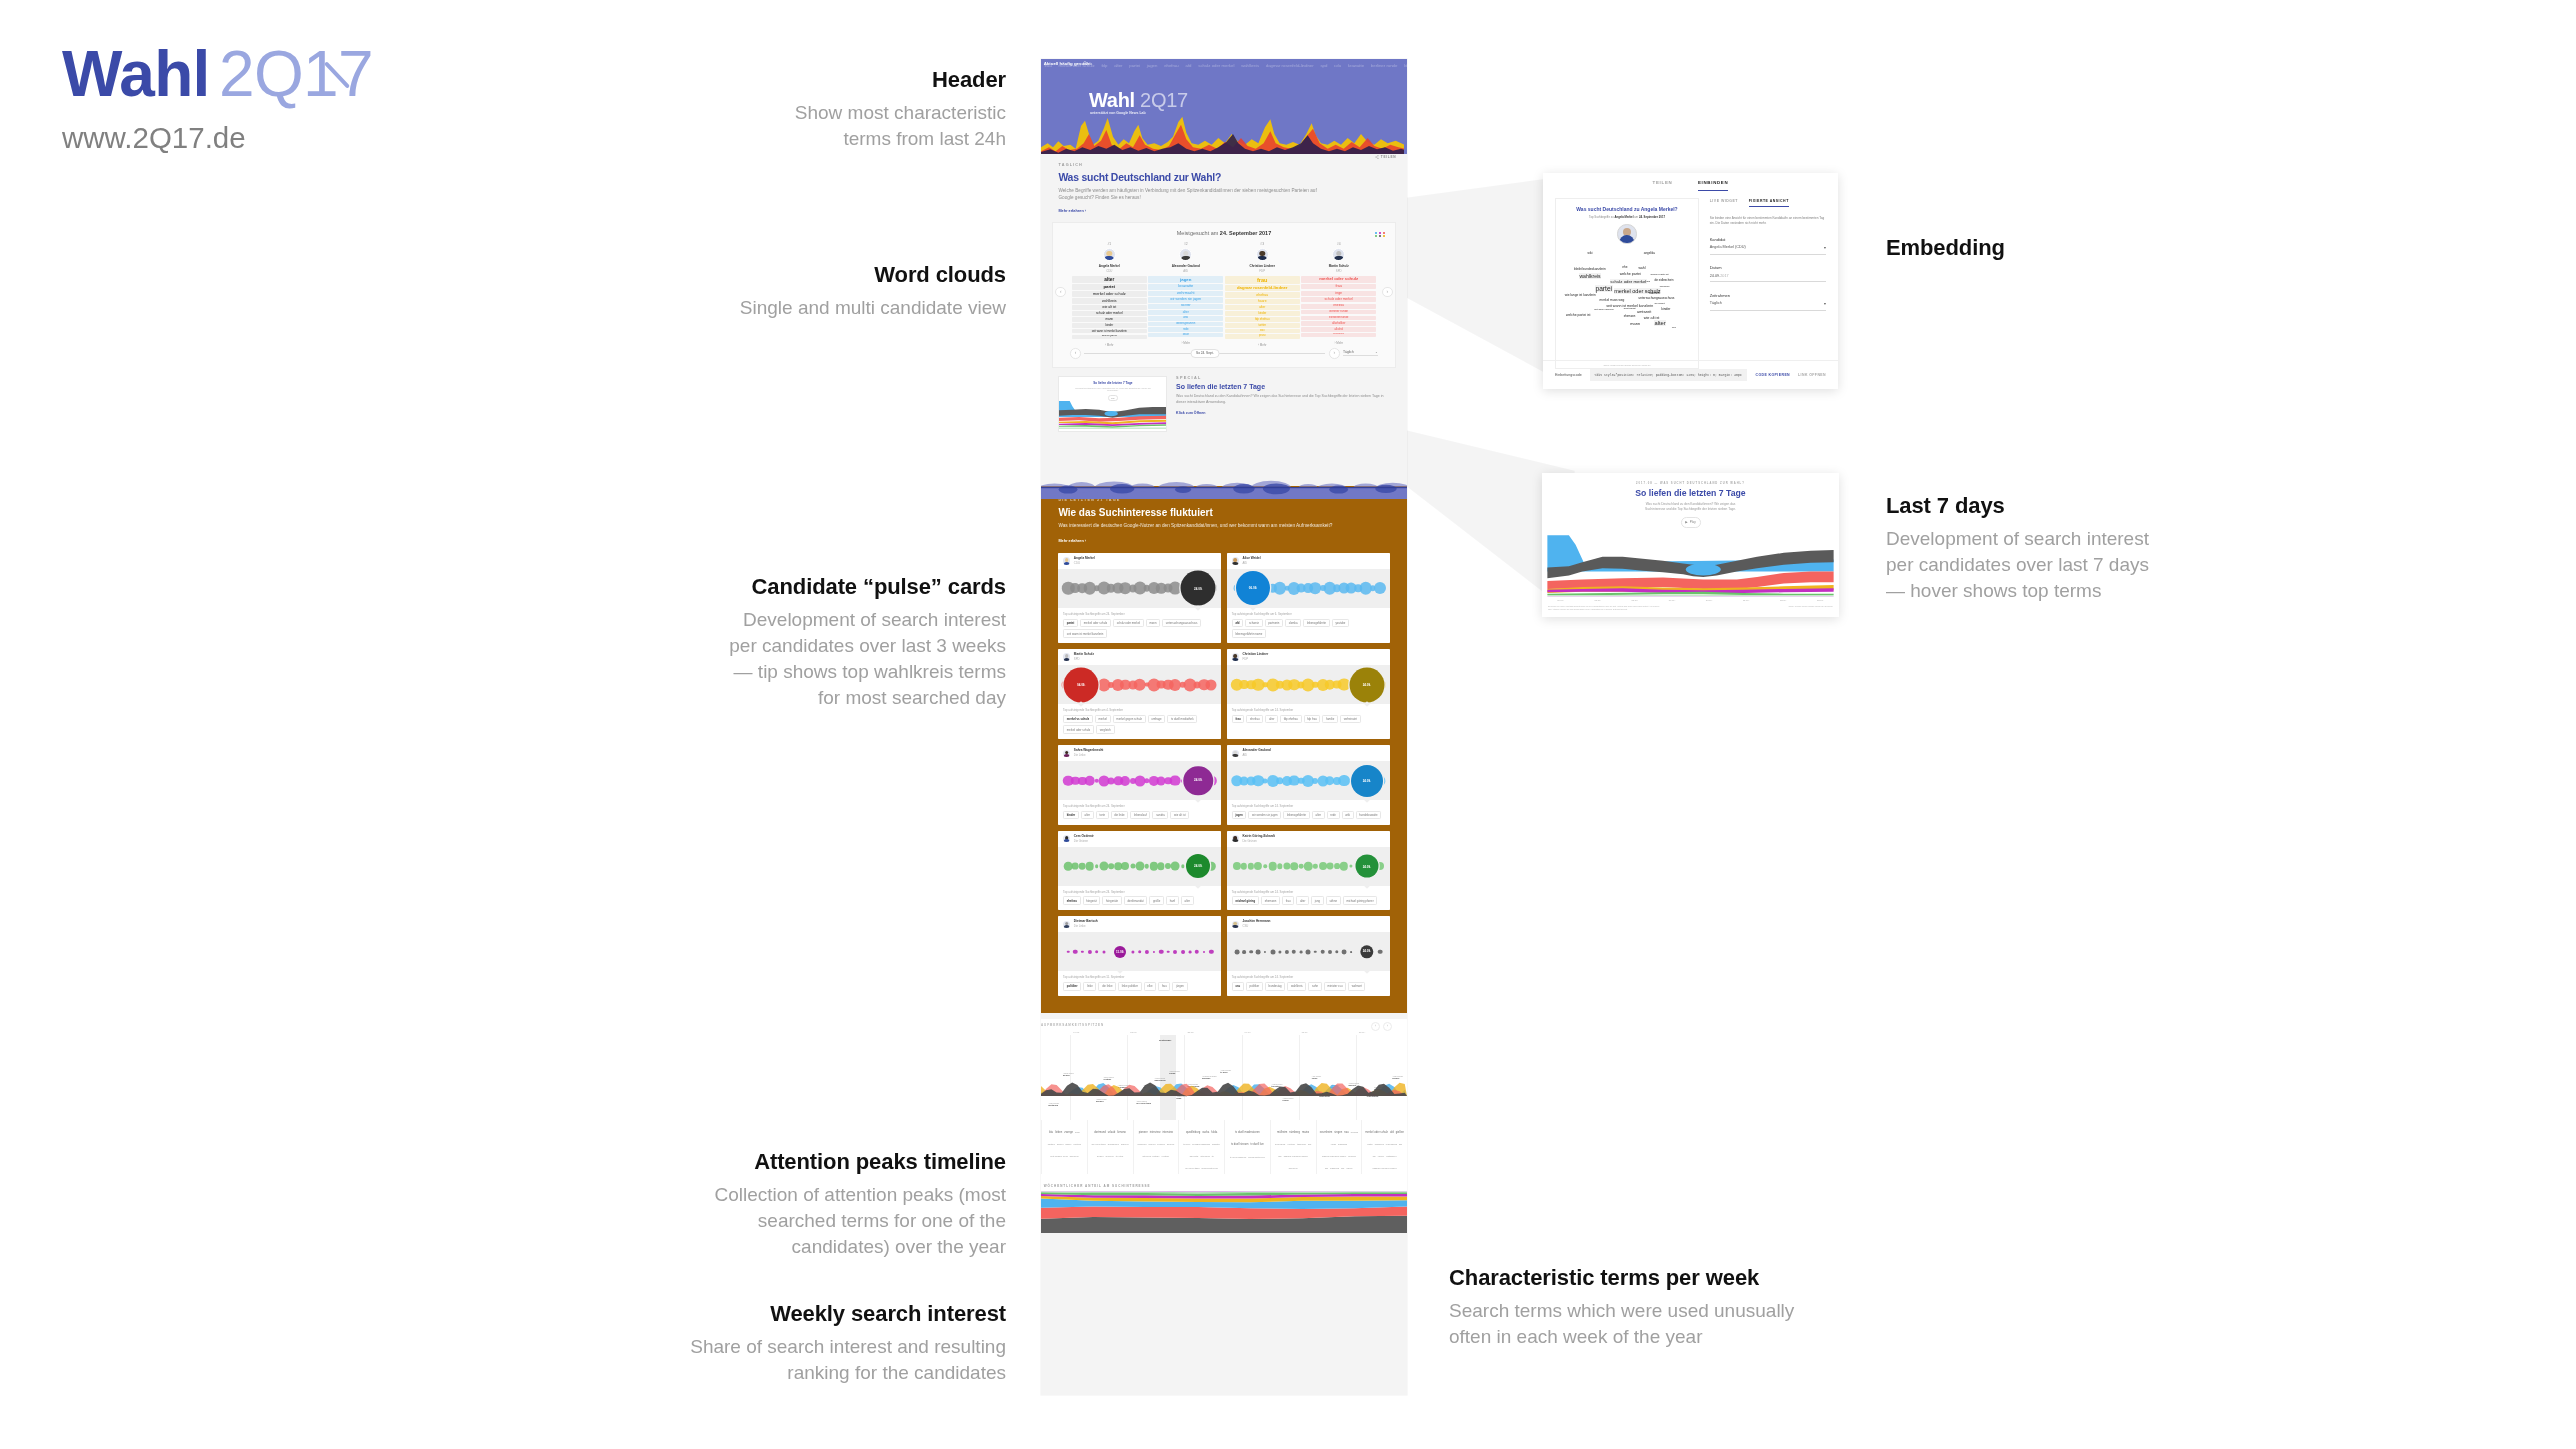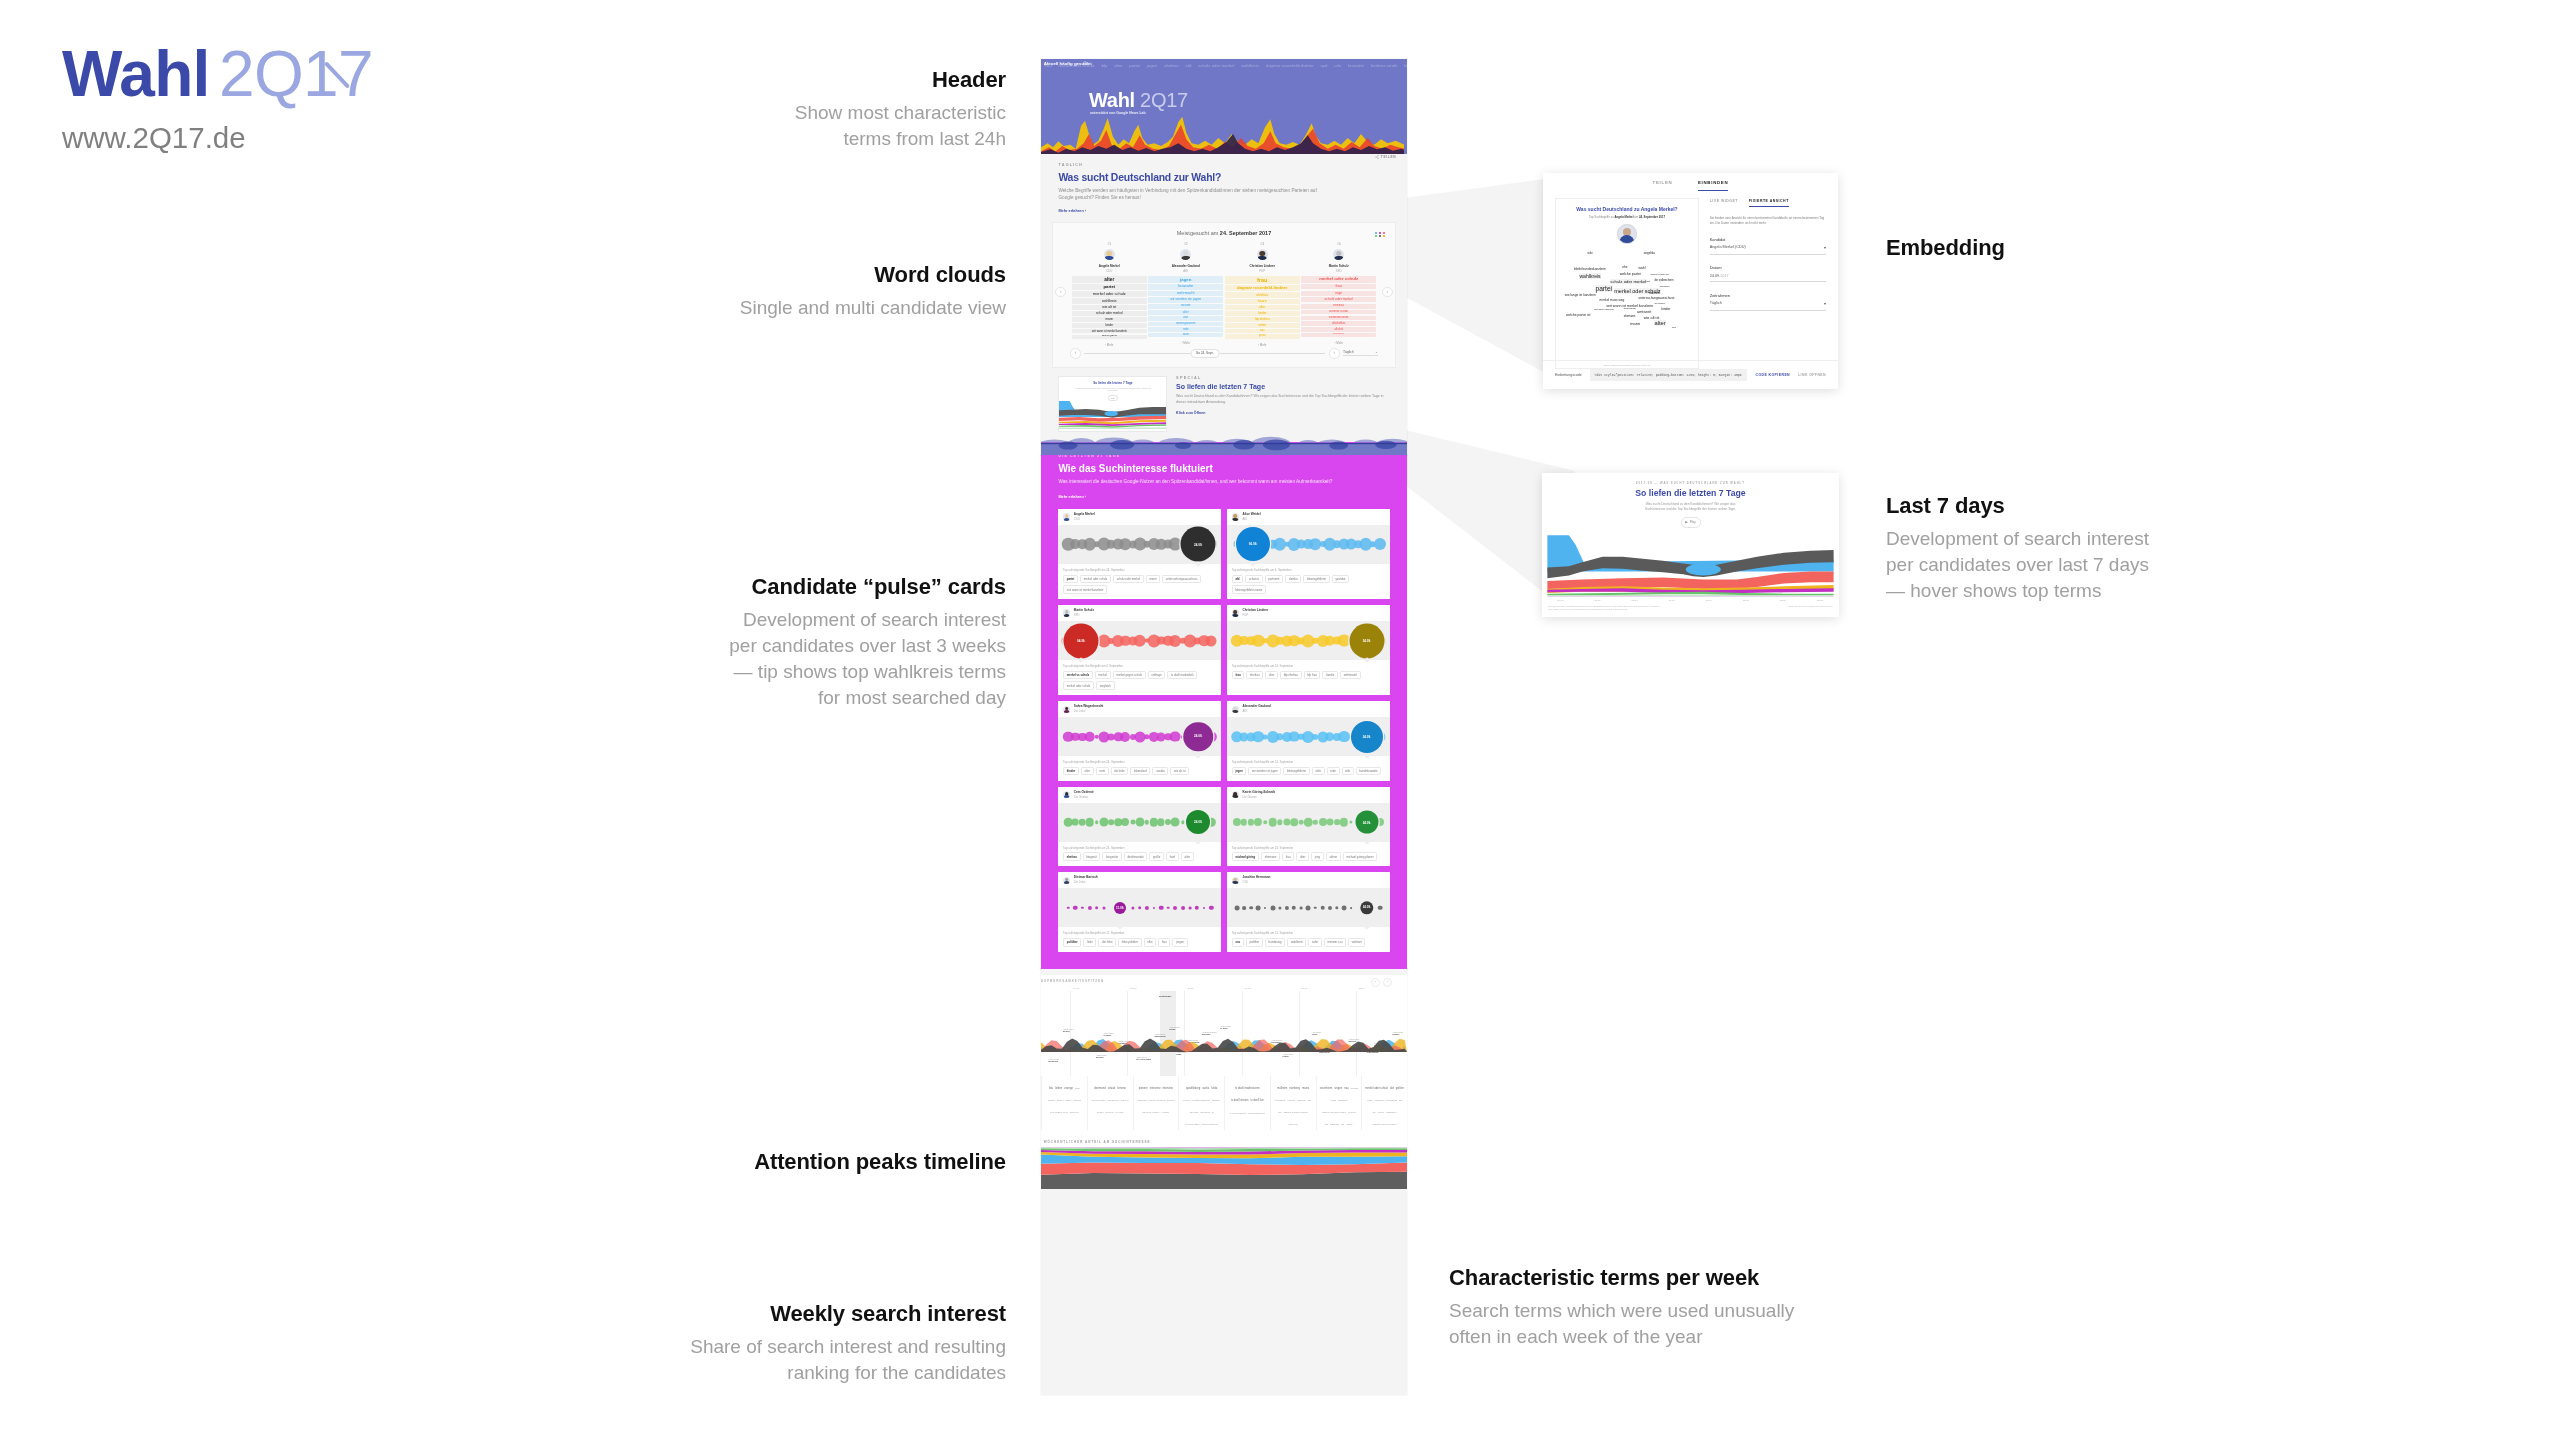--- a/index.html
+++ b/index.html
@@ -96,21 +96,21 @@
   .tt-sub{text-align:center;font-size:1.9px;color:#bbb;padding:1.3px 10.7px;line-height:1.4;}
   .tt-play{width:8.7px;height:4px;border:0.7px solid #e2e2e2;border-radius:2.7px;margin:1.3px auto;
            font-size:2px;color:#999;text-align:center;line-height:4px;}
   .teaser-body{flex:1;}
   .teaser-body .eyebrow{letter-spacing:1.3px;}
   .teaser-body h4{margin:3.4px 0 4px 0;font-size:7px;color:#3b4aa8;font-weight:700;}
   .teaser-body p{margin:0;font-size:3.6px;color:#8d8d8d;line-height:1.65;}
   .teaser-link{margin-top:5.4px;font-size:3.6px;color:#3b4aa8;font-weight:700;}
 
   
-  .pulse{background:#d946ef;padding:12px 17.4px 17.4px 17.4px;position:relative;}
+  .pulse{background:#a16207;padding:12px 17.4px 17.4px 17.4px;position:relative;margin-top:44px;}
   .pulse .eyebrow{color:rgba(255,255,255,0.6);}
   .pulse h2{color:#fff;font-size:10px;margin:4.7px 0 4px 0;font-weight:700;}
   .pulse p.lede{color:rgba(255,255,255,0.86);font-size:4.7px;}
   .pulse .more{color:#fff;}
   .pulse-wave{position:absolute;left:0;right:0;top:-10.7px;height:23px;}
   .cards{display:grid;grid-template-columns:1fr 1fr;gap:6px;margin-top:8.7px;}
   .card{background:#fff;border-radius:0.7px;overflow:hidden;}
   .card-head{display:flex;align-items:center;gap:3.4px;padding:4px 4.7px;}
   .card-av{width:7.4px;height:7.4px;border-radius:50%;background:#e4e7f1;position:relative;
            overflow:hidden;flex:none;}
@@ -235,20 +235,25 @@
   <p>
     <span>Development of search interest</span><br>
     <span>per candidates over last 3 weeks</span><br>
     <span>— tip shows top wahlkreis terms</span><br>
     <span>for most searched day</span>
   </p>
 </div>
 
 <div class="anno right-align" style="left:604px;top:1149px;width:402px;">
   <h3>Attention peaks timeline</h3>
+  <p>
+    <span>Collection of attention peaks (most</span><br>
+    <span>searched terms for one of the</span><br>
+    <span>candidates) over the year</span>
+  </p>
 </div>
 
 <div class="anno right-align" style="left:604px;top:1301px;width:402px;">
   <h3>Weekly search interest</h3>
   <p>
     <span>Share of search interest and resulting</span><br>
     <span>ranking for the candidates</span>
   </p>
 </div>
 

